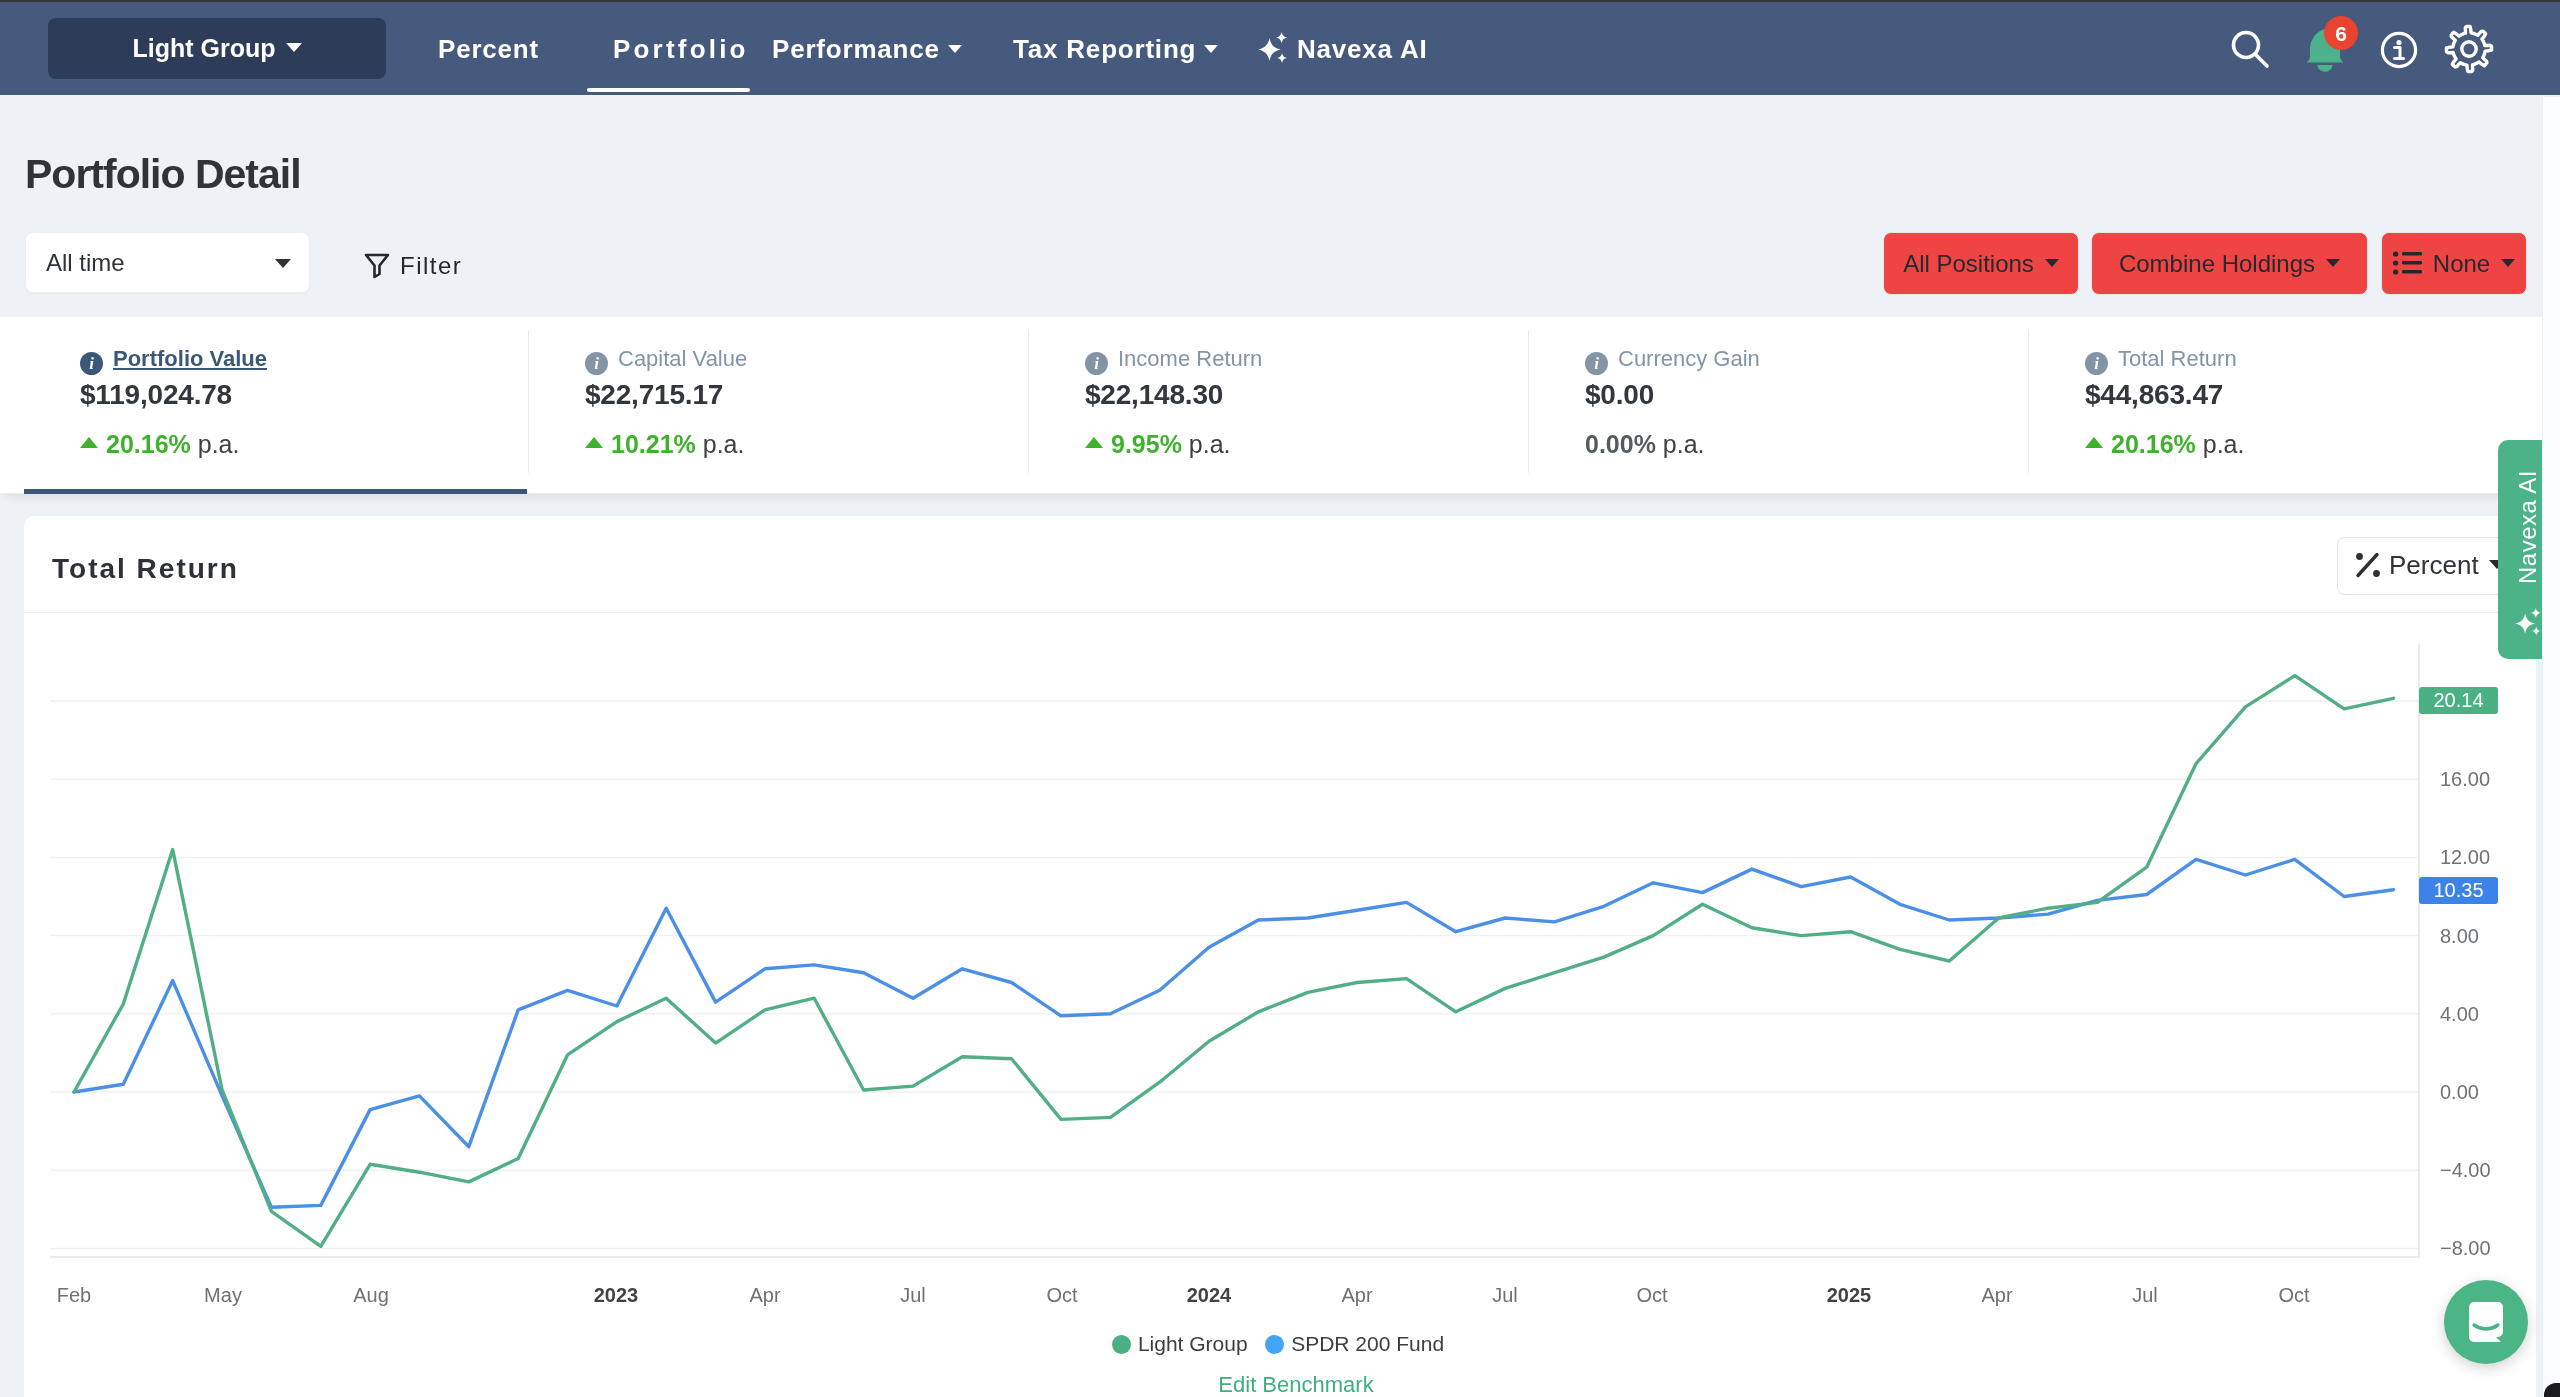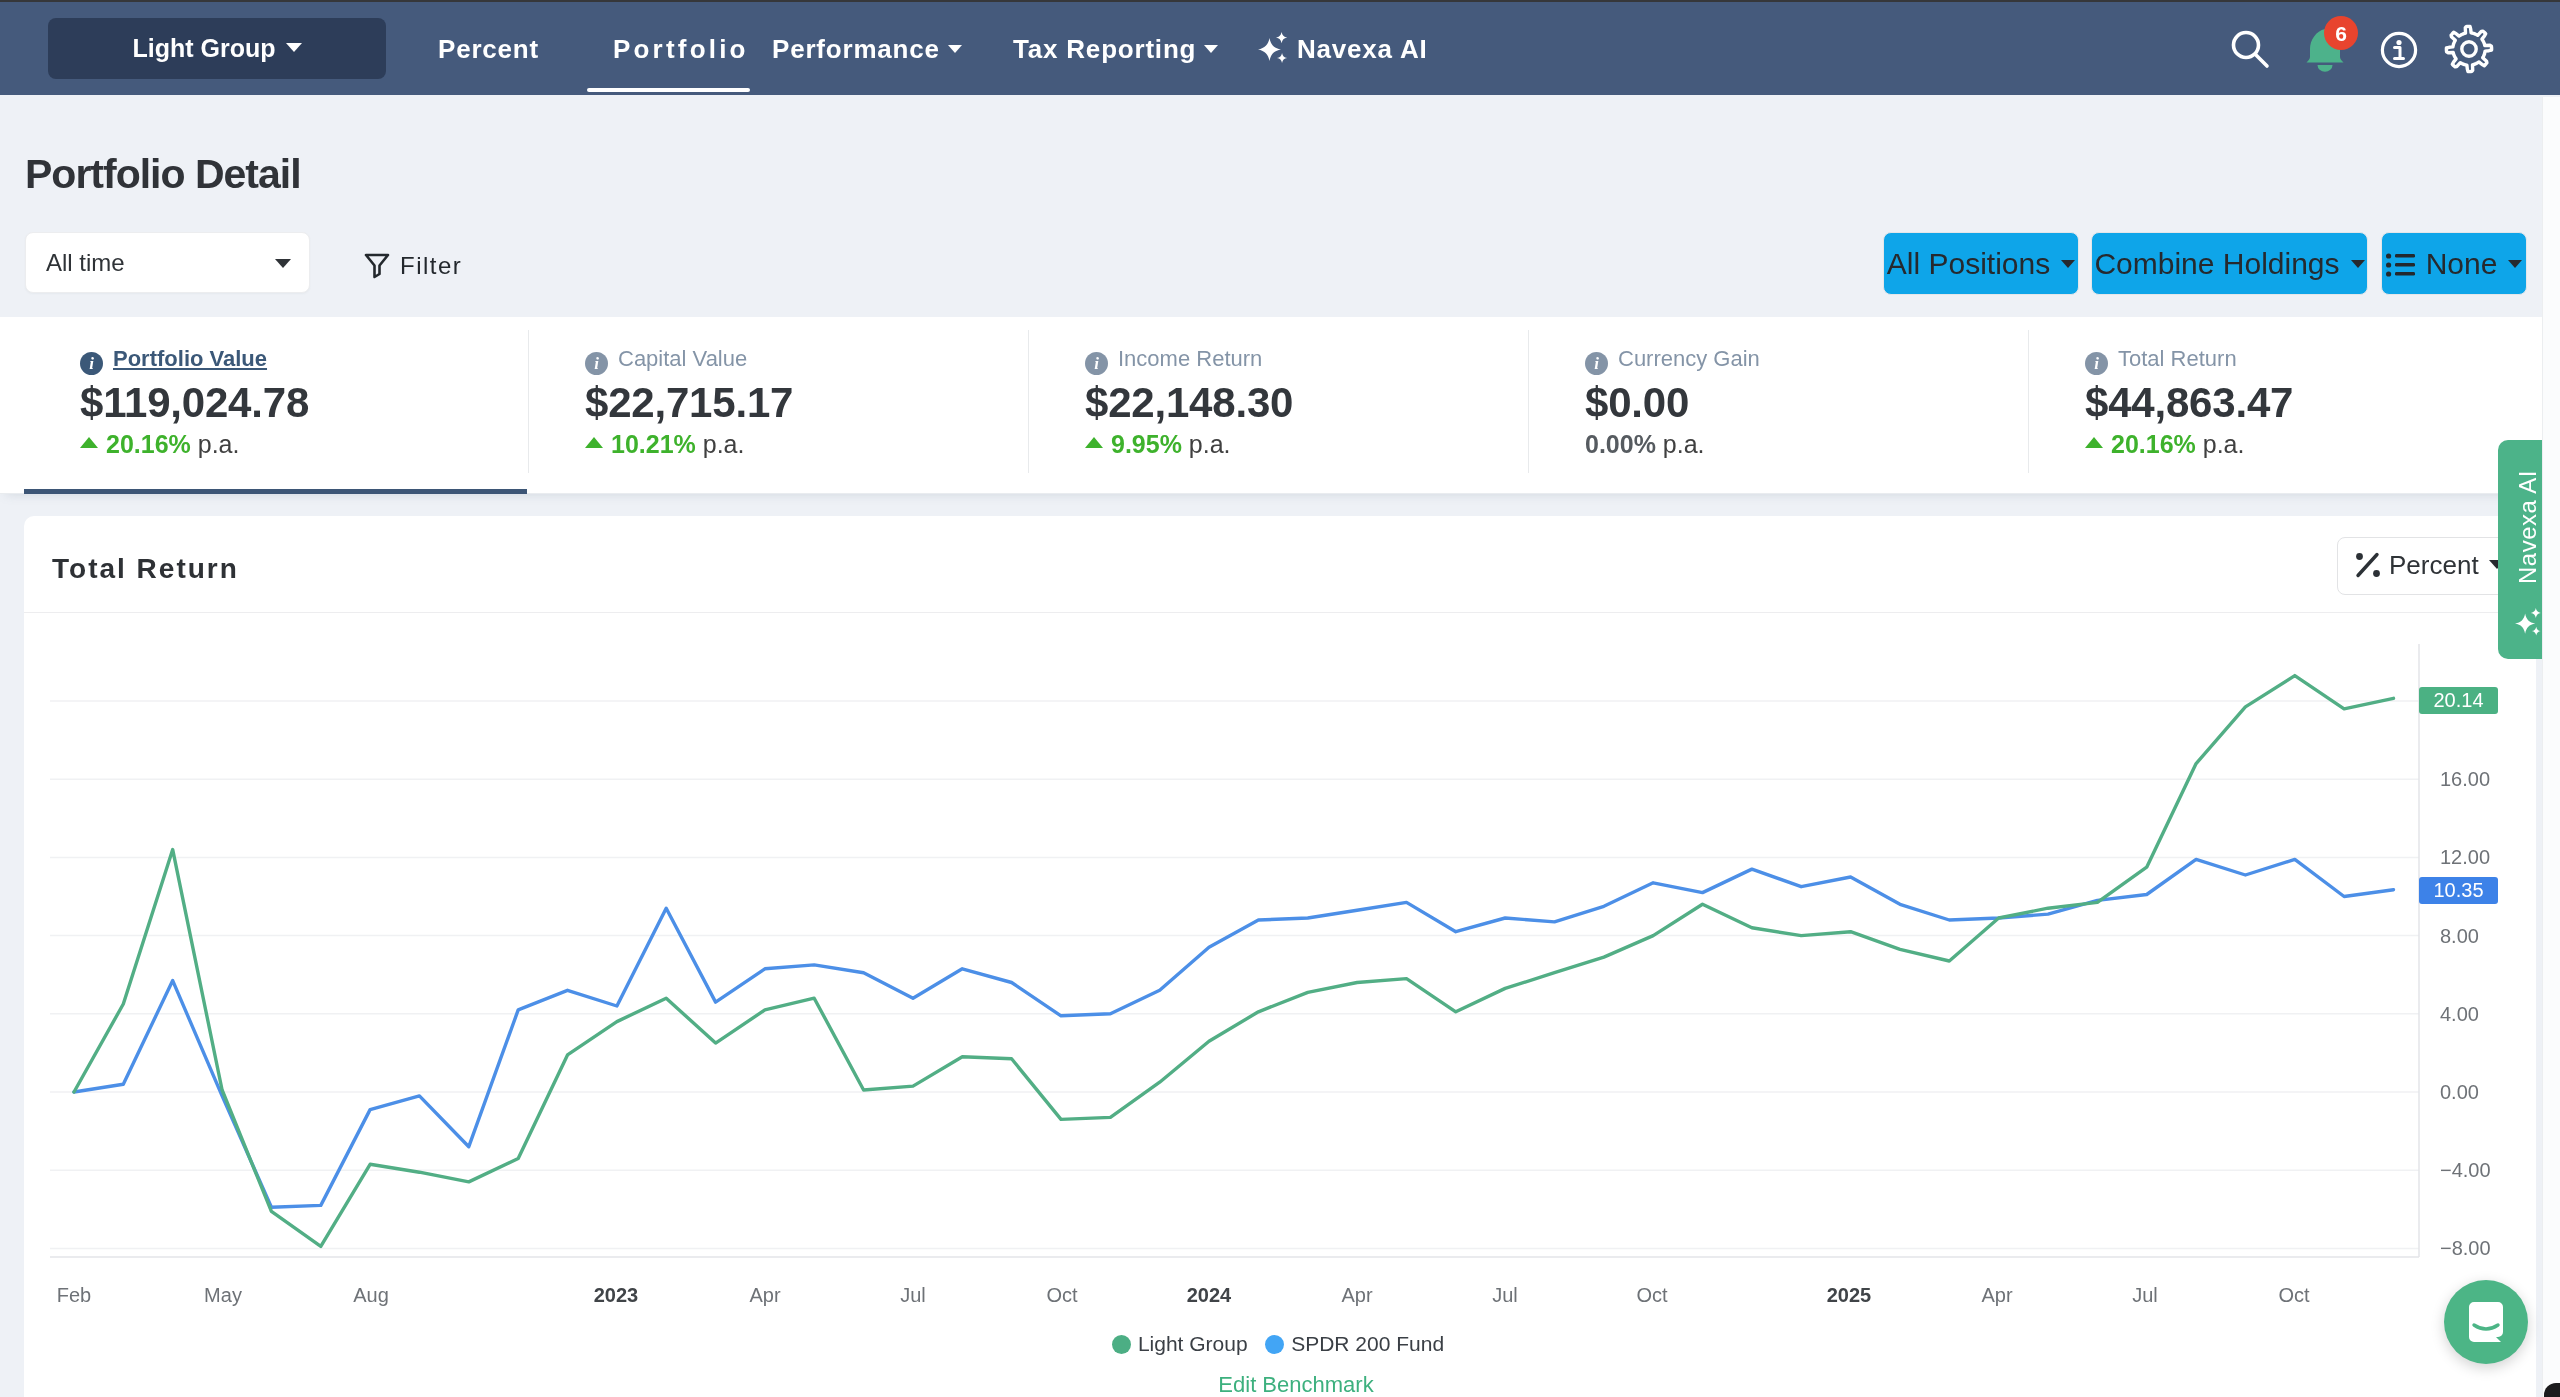--- a/index.html
+++ b/index.html
@@ -8,30 +8,30 @@
 .lgbtn .cw{display:inline-block;margin-left:10px;vertical-align:middle;margin-top:-6px;border-left:8px solid transparent;border-right:8px solid transparent;border-top:9px solid #fff;}
 .nav{position:absolute;top:32px;color:#fff;font-weight:bold;font-size:26px;letter-spacing:0.8px;}
 .nav.active{letter-spacing:3.2px;}
 .nav .cw{display:inline-block;margin-left:8px;vertical-align:middle;margin-top:-5px;border-left:7.5px solid transparent;border-right:7.5px solid transparent;border-top:8.5px solid #fff;}
 #navunder{position:absolute;left:587px;top:86px;width:163px;height:4px;background:#fff;border-radius:2px;}
 h1{position:absolute;left:25px;top:151px;font-size:41px;letter-spacing:-1px;color:#303338;}
 .select{position:absolute;left:25px;top:232px;width:285px;height:61px;background:#fff;border:1px solid #ecedef;border-radius:8px;font-size:24px;color:#2f3337;line-height:59px;padding-left:20px;box-shadow:0 1px 2px rgba(80,90,100,.05);}
 .select .cd{position:absolute;right:18px;top:26px;border-left:8px solid transparent;border-right:8px solid transparent;border-top:9px solid #2f3337;}
 #filter{position:absolute;left:362px;top:244px;font-size:24px;color:#23282d;letter-spacing:1.5px;}
 #filter svg{margin-right:8px;}
-.rbtn{position:absolute;top:232px;height:63px;background:#0ea5e9;border:1px solid #e4e6e9;border-radius:8px;font-size:30px;color:#26292e;text-align:center;line-height:61px;white-space:nowrap;}
+.rbtn{position:absolute;top:232px;height:63px;background:#ef4444;border:1px solid #e4e6e9;border-radius:8px;font-size:24px;color:#26292e;text-align:center;line-height:61px;white-space:nowrap;}
 .rbtn .cd{display:inline-block;margin-left:11px;vertical-align:middle;margin-top:-5px;border-left:7.5px solid transparent;border-right:7.5px solid transparent;border-top:8.5px solid #26292e;}
 #stats{position:absolute;left:0;top:317px;width:2560px;height:177px;background:#fff;border-bottom:1px solid #e9ecef;box-shadow:0 6px 10px -6px rgba(120,135,150,.25);}
 .sdiv{position:absolute;top:13px;height:143px;width:1px;background:#e8eaec;}
 #actbar{position:absolute;left:24px;bottom:-1px;width:503px;height:5px;background:#3d5676;}
 .slabel{position:absolute;top:22px;font-size:22px;font-weight:bold;color:#8494a7;margin-top:7px;}
 .slabel .lt{margin-left:10px;font-weight:normal;}
 .slabel .first_t{color:#3b5878;text-decoration:underline;font-weight:bold;}
 .iicon{display:inline-block;width:23px;height:23px;border-radius:50%;color:#fff;font:bold italic 17px "Liberation Serif",serif;text-align:center;line-height:23px;vertical-align:-3px;}
-.sval{position:absolute;top:62px;font-size:42px;font-weight:bold;color:#33373c;letter-spacing:-0.2px;}
+.sval{position:absolute;top:62px;font-size:28px;font-weight:bold;color:#33373c;letter-spacing:-0.2px;}
 .spct{position:absolute;top:113px;font-size:25px;font-weight:bold;}
 .tri{display:inline-block;margin-right:8px;vertical-align:middle;margin-top:-8px;border-left:9px solid transparent;border-right:9px solid transparent;border-bottom:11px solid #3eb22c;}
 .green{color:#3eb22c;}
 .gray-strong{color:#565b60;}
 .pa{color:#404040;font-weight:normal;font-size:25px;}
 #card{position:absolute;left:24px;top:516px;width:2512px;height:900px;background:#fff;border-radius:10px 10px 0 0;}
 #cardhead{position:absolute;left:28px;top:37px;font-size:28px;font-weight:bold;color:#2e3135;letter-spacing:2px;}
 #cardline{position:absolute;left:0;top:96px;width:100%;height:1px;background:#ededef;}
 #pctbtn{position:absolute;left:2337px;top:537px;width:176px;height:58px;background:#fff;border:1.5px solid #e2e3e5;border-radius:8px;font-size:26px;color:#2f3337;text-align:left;line-height:55px;padding-left:17px;white-space:nowrap;}
 #pctbtn .cd{display:inline-block;margin-left:10px;vertical-align:middle;margin-top:-5px;border-left:8px solid transparent;border-right:8px solid transparent;border-top:9px solid #26292e;}

